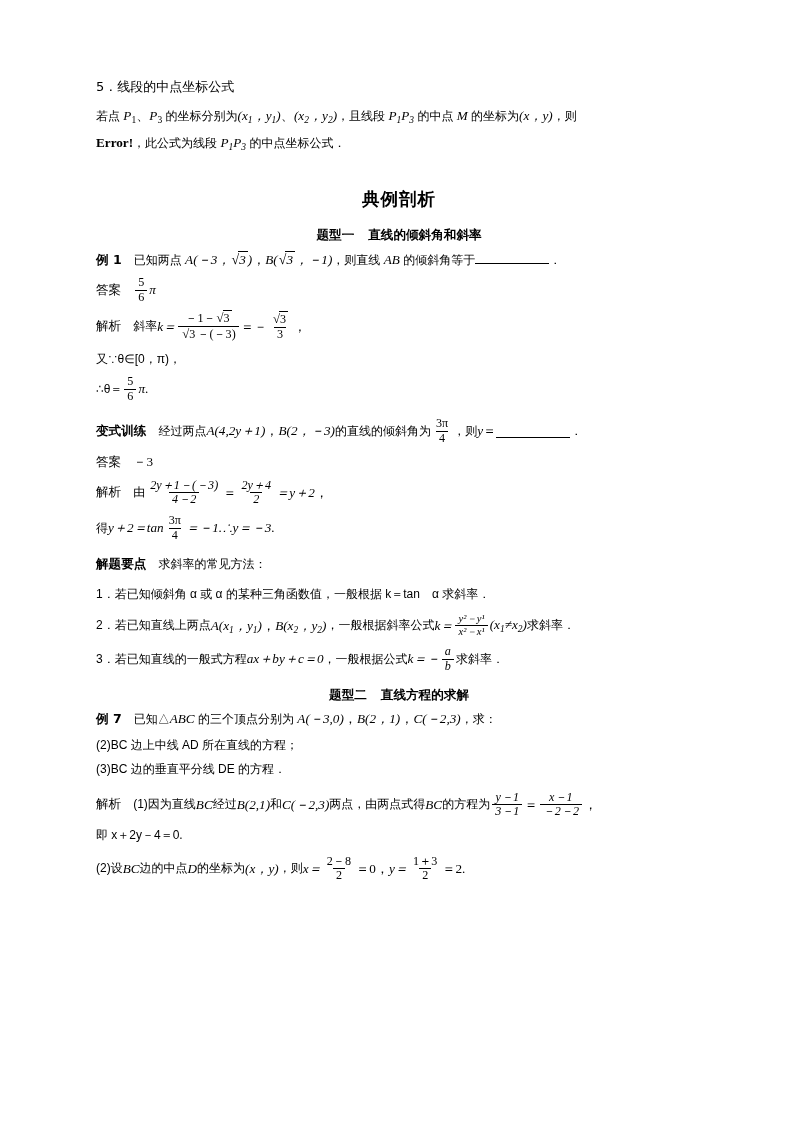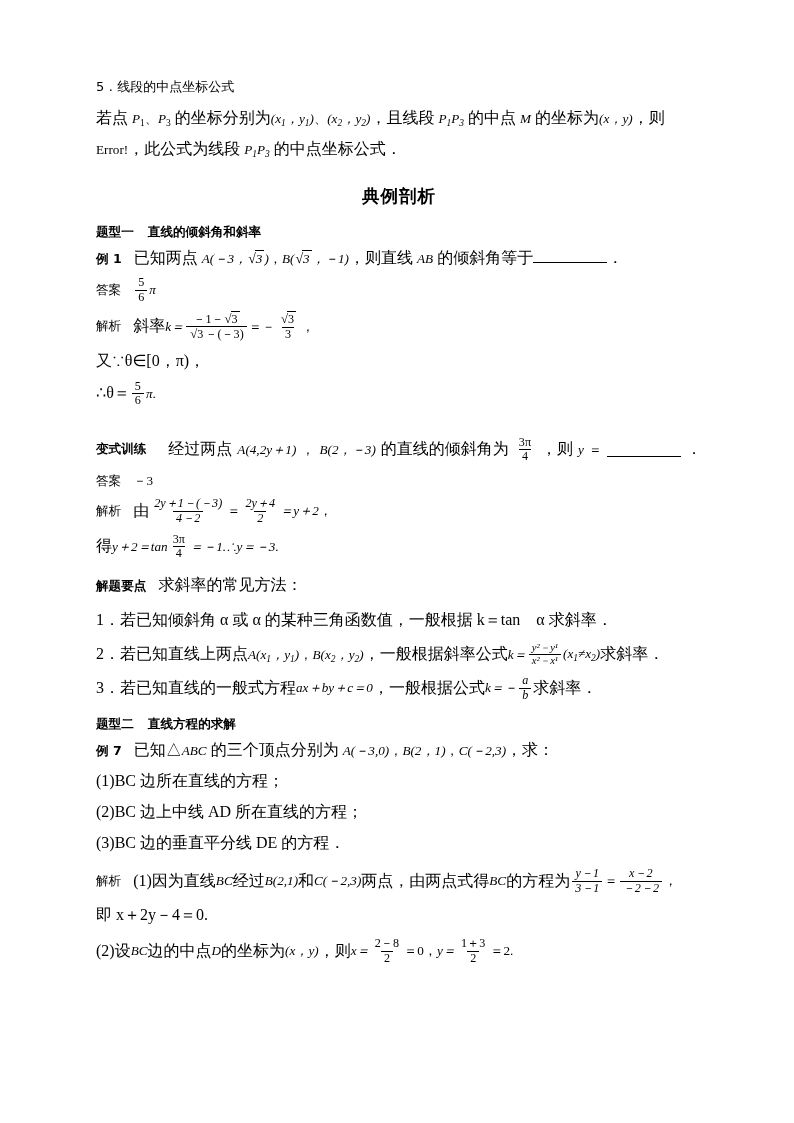--- a/index.html
+++ b/index.html
@@ -19,40 +19,41 @@
     height: 1123px;
     box-sizing: border-box;
     padding: 78px 92px 24px 96px;
   }
   .line {
     font-size: 13.2px;
     line-height: 1.55;
     margin: 0 0 6px 0;
     white-space: nowrap;
   }
-  .cjk { font-family: Liberation Serif, serif; font-size: 16px; }
-  .bold { font-weight: normal; text-align: center; }
+  .cjk { font-family: Liberation Sans, sans-serif; font-size: 12px; }
+  .bold { font-weight: bold; text-align: center; }
   .heading-num {
     font-size: 13px;
     margin: 0 0 10px 0;
     font-family: "DejaVu Sans", sans-serif;
   }
   .section-title {
     text-align: center;
     font-family: "DejaVu Sans", sans-serif;
     font-weight: bold;
     font-size: 17.5px;
-    margin: 22px 0 16px 0;
+    margin: 32px 0 16px 0;
     letter-spacing: 1px;
   }
   .topic {
     font-family: "DejaVu Sans", sans-serif;
     font-weight: bold;
     font-size: 12.6px;
     margin: 14px 0 5px 0;
+    text-align: center;
   }
   .topic .sep { display: inline-block; width: 14px; }
   .lbl {
     font-family: "DejaVu Sans", sans-serif;
     font-weight: bold;
     font-size: 12.6px;
   }
   .lbl-n {
     font-family: "DejaVu Sans", sans-serif;
     font-size: 12.6px;
@@ -153,21 +154,21 @@
   <div class="row">
     <span class="cjk">∴θ＝</span>
     <span class="frac">
         <span class="num">5</span>
         <span class="den">6</span>
       </span>
       <span class="it">π</span>
       <span>.</span>
   </div>
 
-  <div class="row" style="margin-top:28px;justify-content:space-between;">
+  <div class="row" style="margin-top:14px;">
     <span class="lbl">变式训练</span><span class="gap"></span>
     <span class="cjk">经过两点 </span><span class="it">A(4,2y＋1)</span>，<span class="it">B(2，－3)</span><span class="cjk">的直线的倾斜角为</span>
     <span class="frac">
         <span class="num">3π</span>
         <span class="den">4</span>
       </span>
     <span class="cjk">，则 </span><span class="it">y</span><span>＝</span><span class="blank"></span><span class="cjk">．</span>
   </div>
 
   <div class="line">
@@ -230,21 +231,20 @@
   </div>
 
   <div class="topic" style="margin-top:14px;">
     <span>题型二</span><span class="sep"></span><span>直线方程的求解</span>
   </div>
 
   <div class="line">
     <span class="lbl">例 7</span><span class="gap"></span><span class="cjk">已知△</span><span class="it">ABC</span><span class="cjk"> 的三个顶点分别为 </span><span class="it">A(－3,0)</span>，<span class="it">B(2，1)</span>，<span class="it">C(－2,3)</span><span class="cjk">，求：</span>
   </div>
 
-  <div class="line cjk">(1)BC 边所在直线的方程；</div>
   <div class="line cjk">(2)BC 边上中线 AD 所在直线的方程；</div>
   <div class="line cjk">(3)BC 边的垂直平分线 DE 的方程．</div>
 
   <div class="row" style="margin-top:12px;">
     <span class="lbl-n cjk">解析</span>
       <span class="gap"></span>
     <span class="cjk">(1)因为直线 </span>
       <span class="it">BC</span>
       <span class="cjk"> 经过 </span>
       <span class="it">B(2,1)</span>
@@ -252,21 +252,21 @@
       <span class="it">C(－2,3)</span>
       <span class="cjk">两点，由两点式得 </span>
       <span class="it">BC</span>
       <span class="cjk"> 的方程为</span>
     <span class="frac">
         <span class="num it">y－1</span>
         <span class="den it">3－1</span>
       </span>
     <span>＝</span>
     <span class="frac">
-        <span class="num it">x－2</span>
+        <span class="num it">x－1</span>
         <span class="den it">－2－2</span>
       </span>
     <span>，</span>
   </div>
 
   <div class="line cjk">即 x＋2y－4＝0.</div>
 
   <div class="row" style="margin-top:10px;">
     <span class="cjk">(2)设 </span>
       <span class="it">BC</span>

